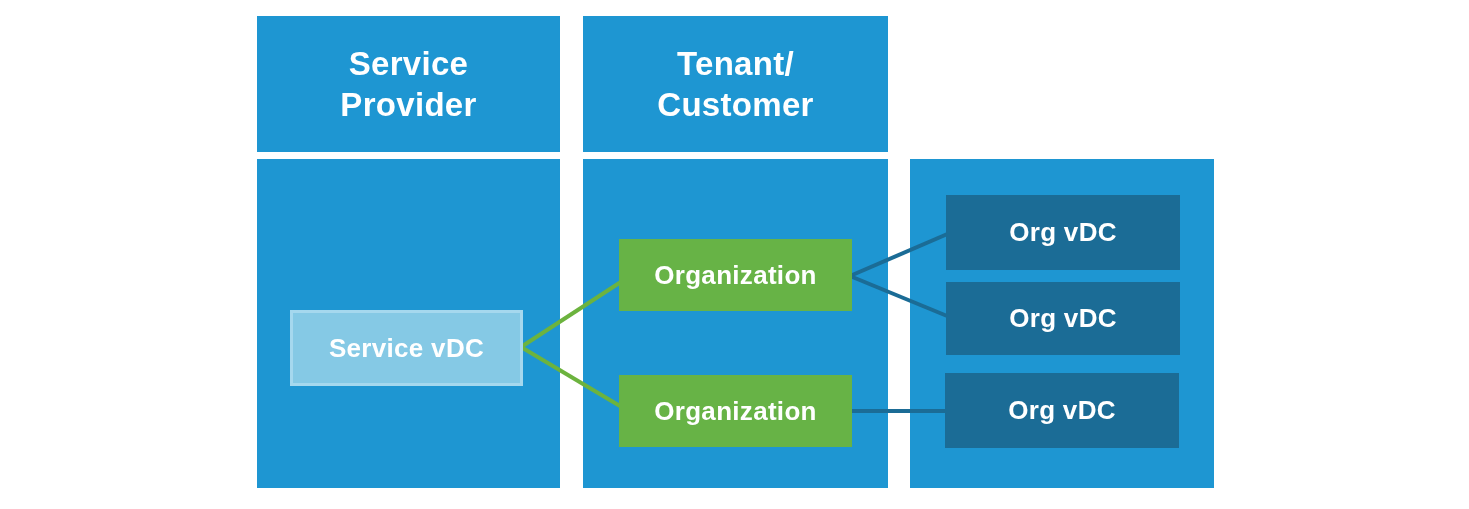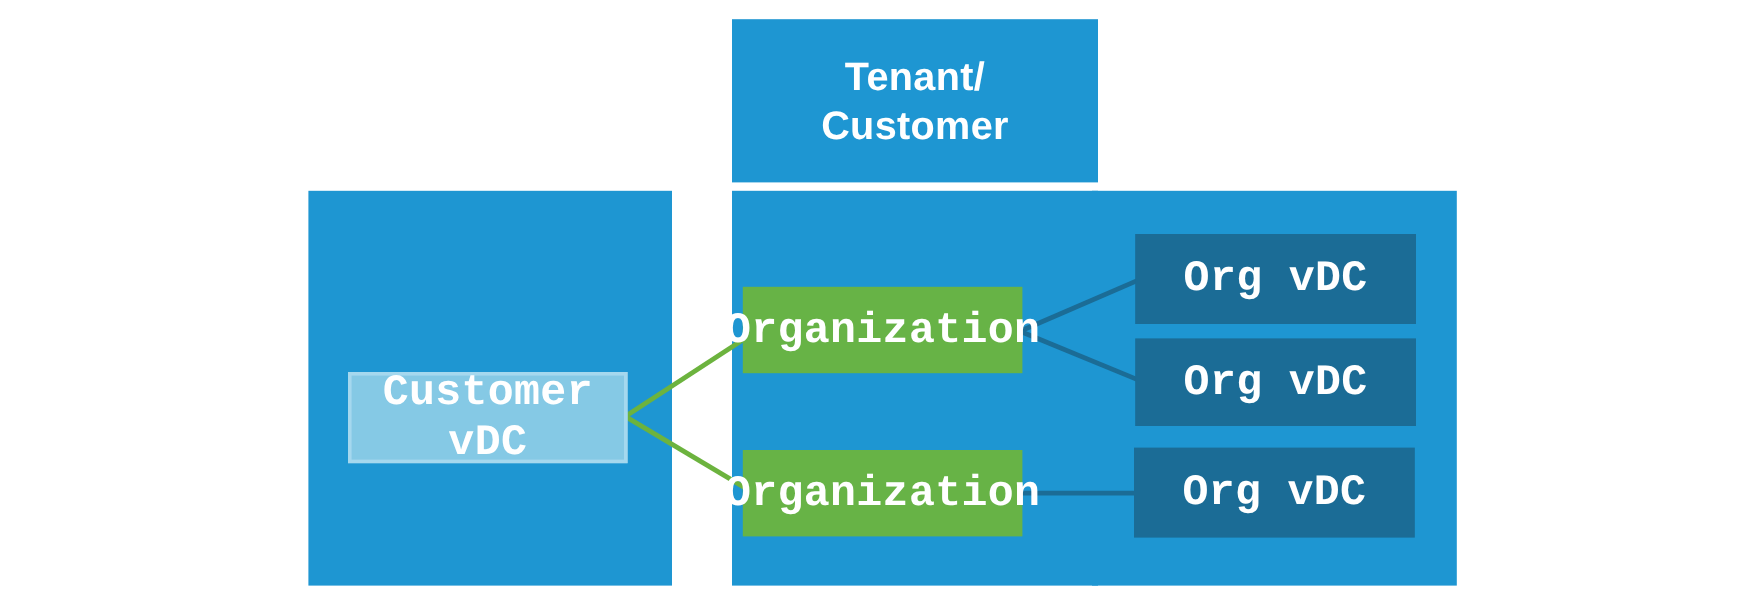--- a/index.html
+++ b/index.html
@@ -43,66 +43,67 @@
     z-index: 1;
     pointer-events: none;
   }
   .node {
     position: absolute;
     z-index: 2;
     display: flex;
     align-items: center;
     justify-content: center;
     color: #ffffff;
-    font-size: 36px;
+    font-size: 26px;
     font-weight: bold;
     letter-spacing: 0.3px;
     text-align: center;
-    font-family: Liberation Mono, monospace;
   }
   .node-provider-vdc {
     left: 290px; top: 310px; width: 233px; height: 76px;
     background: #85C9E5;
     border: 3px solid #A5D8EE;
     box-sizing: border-box;
   }
   .node-org { background: #67B346; width: 233px; height: 72px; left: 619px; text-align: center; }
   .node-org-1 { top: 239px; }
   .node-org-2 { top: 375px; }
   .node-orgvdc { background: #1B6C96; width: 234px; left: 946px; }
   .node-orgvdc-1 { top: 195px; height: 75px; }
   .node-orgvdc-2 { top: 282px; height: 73px; }
   .node-orgvdc-3 { top: 373px; height: 75px; left: 945px; }
   .hdr-1, .body-1 { left: 257px; width: 303px; }
-  .hdr-2, .body-2 { left: 610px; width: 305px; }
+  .hdr-2, .body-2 { left: 583px; width: 305px; }
   .hdr-3, .body-3 { left: 910px; width: 304px; }
   .hdr { top: 16px; height: 136px; }
   .body { top: 159px; height: 329px; }
 </style>
 </head>
 <body>
 
 <div class="canvas">
 
+  <div class="col-header hdr hdr-1">Service
+Provider</div>
   <div class="col-header hdr hdr-2">Tenant/
 Customer</div>
 
   <div class="col-panel body body-1"></div>
   <div class="col-panel body body-2"></div>
   <div class="col-panel body body-3"></div>
 
   <svg class="connectors" viewBox="0 0 1469 509" xmlns="http://www.w3.org/2000/svg">
     <line x1="521" y1="347" x2="630" y2="276" stroke-width="4" stroke="#6CB33E"></line>
     <line x1="521" y1="347" x2="630" y2="412" stroke-width="4" stroke="#6CB33E"></line>
     <line x1="850" y1="276" x2="952" y2="232" stroke-width="4" stroke="#1B6C96"></line>
     <line x1="850" y1="276" x2="952" y2="318" stroke-width="4" stroke="#1B6C96"></line>
     <line x1="850" y1="411" x2="952" y2="411" stroke-width="4" stroke="#1B6C96"></line>
   </svg>
 
-  <div class="node node-provider-vdc">Customer vDC</div>
+  <div class="node node-provider-vdc">Service vDC</div>
 
   <div class="node node-org node-org-1">Organization</div>
   <div class="node node-org node-org-2">Organization</div>
 
   <div class="node node-orgvdc node-orgvdc-1">Org vDC</div>
   <div class="node node-orgvdc node-orgvdc-2">Org vDC</div>
   <div class="node node-orgvdc node-orgvdc-3">Org vDC</div>
 
 </div>
 

